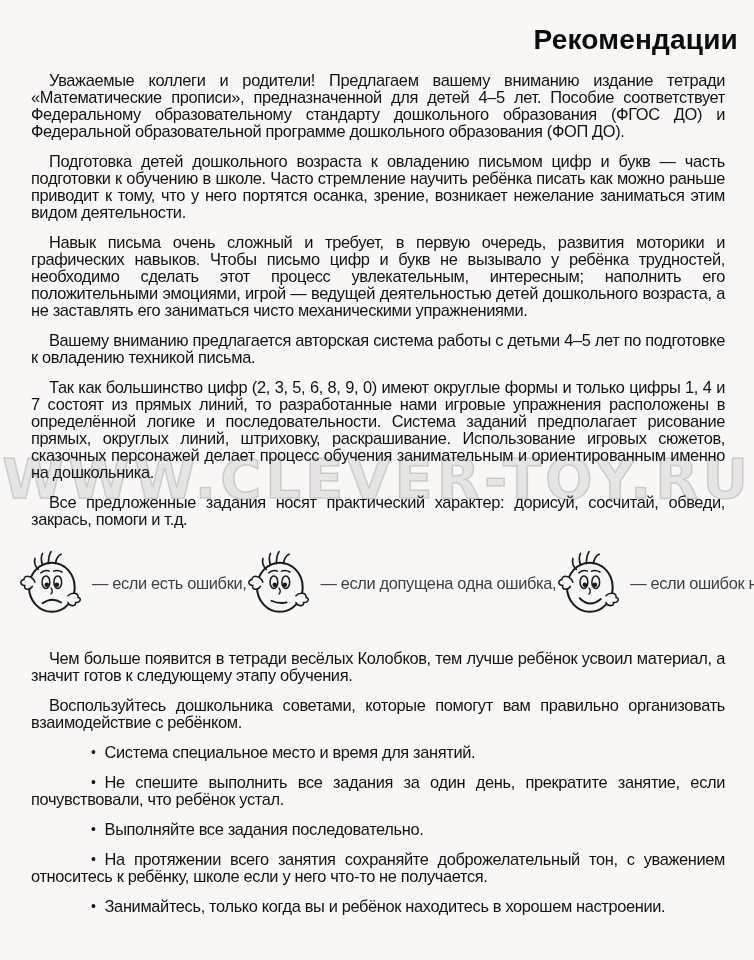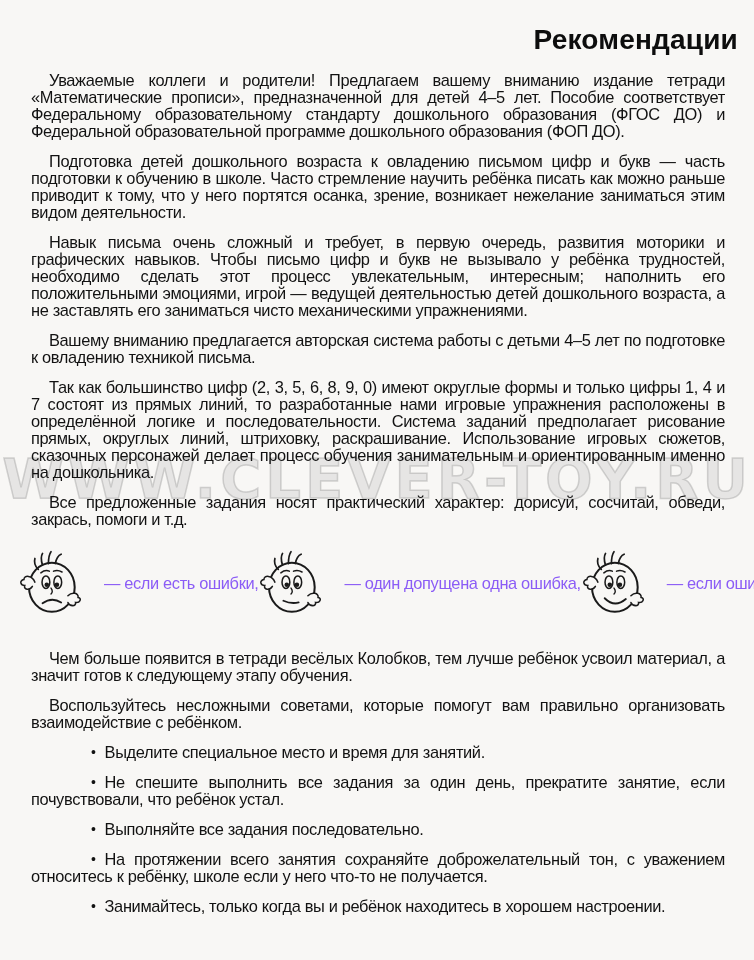--- a/index.html
+++ b/index.html
@@ -43,21 +43,21 @@
     display:flex;
     align-items:center;
     justify-content:space-between;
     margin:14px 8px 26px 0;
     position:relative;z-index:1;
   }
   .face-item{display:flex;align-items:center;}
   .face-item svg{display:block;flex:0 0 auto;}
   .face-caption{
     font-size:16.4px;letter-spacing:-0.35px;
-    margin-left:20px;white-space:nowrap;color:#8b5cf6;
+    margin-left:8px;white-space:nowrap;color:#404040;
   }
   .tips p.tip{
     text-indent:30px;
   }
   .tip .bullet{
     display:inline-block;
     margin-right:9px;
     font-size:14px;
     vertical-align:1px;
   }
@@ -118,21 +118,21 @@
           <ellipse cx="33" cy="42" rx="4.6" ry="7.4" stroke-width="1.8"></ellipse>
           <ellipse cx="47" cy="42" rx="4.6" ry="7.4" stroke-width="1.8"></ellipse>
           <circle cx="34" cy="45" r="2.7" fill="#1a1a1a" stroke="none"></circle>
           <circle cx="46" cy="45" r="2.7" fill="#1a1a1a" stroke="none"></circle>
           <path d="M27,31 q5,-4 10,-2" stroke-width="1.8"></path>
           <path d="M42,29 q5,-2 10,1" stroke-width="1.8"></path>
           <path d="M39,49 q3,4 0,7" stroke-width="1.6"></path>
           <path d="M30,64 q9,4 18,2" stroke-width="2.2"></path>
         </g>
       </svg>
-      <span class="face-caption">— один допущена одна ошибка,</span>
+      <span class="face-caption">— если допущена одна ошибка,</span>
     </div>
 
     <div class="face-item">
       <svg width="66" height="82" viewBox="0 0 78 86">
         <g fill="none" stroke="#1a1a1a" stroke-width="2" stroke-linecap="round">
           <ellipse cx="40" cy="48" rx="27" ry="29" fill="#f8f7f5" stroke-width="2.4"></ellipse>
           <path d="M29,22 Q26,13 29,8"></path>
           <path d="M36,20 Q36,10 39,6"></path>
           <path d="M44,20 Q46,11 51,9"></path>
           <path d="M24,27 Q18,21 20,14"></path>
@@ -148,24 +148,24 @@
           <path d="M28,61 q12,12 25,1" stroke-width="2.2"></path>
         </g>
       </svg>
       <span class="face-caption">— если ошибок нет.</span>
     </div>
 
   </div>
 
   <div class="body-text">
     <p>Чем больше появится в тетради весёлых Колобков, тем лучше ребёнок усвоил материал, а значит готов к следующему этапу обучения.</p>
-    <p>Воспользуйтесь несложными советами, которые помогут вам правильно организовать взаимодействие с ребёнком.</p>
+    <p>Воспользуйтесь дошкольника советами, которые помогут вам правильно организовать взаимодействие с ребёнком.</p>
   </div>
 
   <div class="body-text tips">
-    <p class="tip"><span class="bullet">•</span><span>Выделите специальное место и время для занятий.</span></p>
+    <p class="tip"><span class="bullet">•</span><span>Система специальное место и время для занятий.</span></p>
     <p class="tip"><span class="bullet">•</span><span>Не спешите выполнить все задания за один день, прекратите занятие, если почувствовали, что ребёнок устал.</span></p>
     <p class="tip"><span class="bullet">•</span><span>Выполняйте все задания последовательно.</span></p>
     <p class="tip"><span class="bullet">•</span><span>На протяжении всего занятия сохраняйте доброжелательный тон, с уважением относитесь к ребёнку, школе если у него что-то не получается.</span></p>
     <p class="tip"><span class="bullet">•</span><span>Занимайтесь, только когда вы и ребёнок находитесь в хорошем настроении.</span></p>
   </div>
 
 </div>
 
 </body></html>

